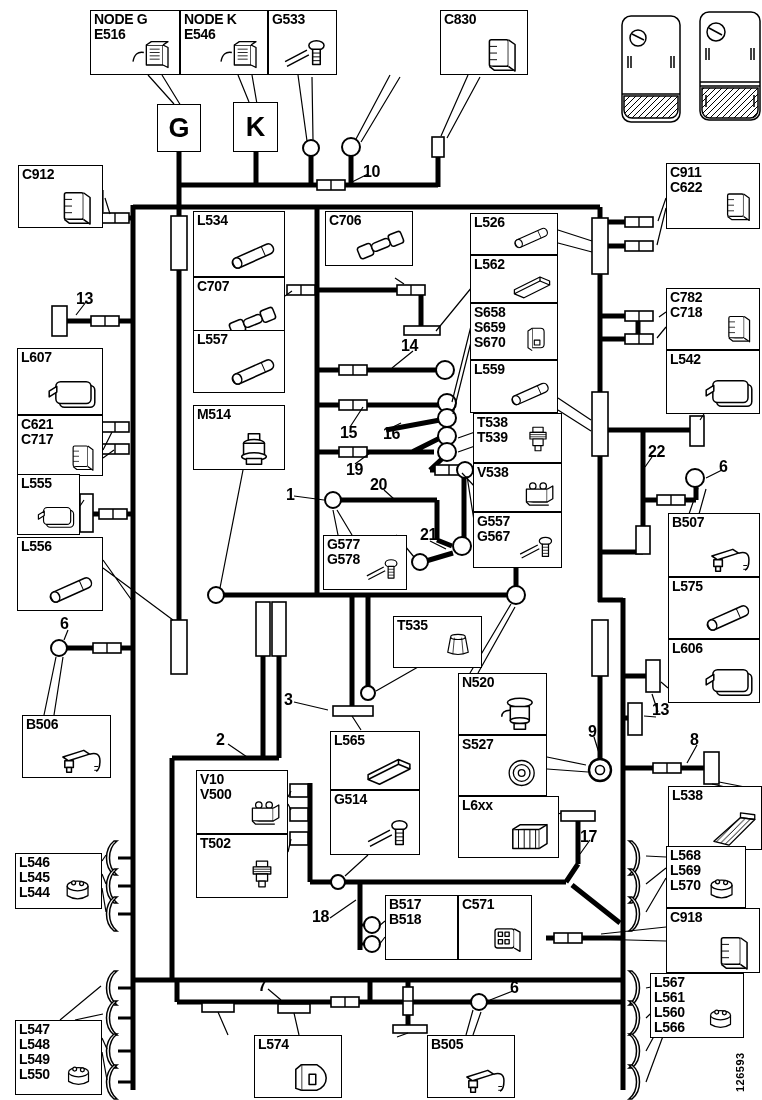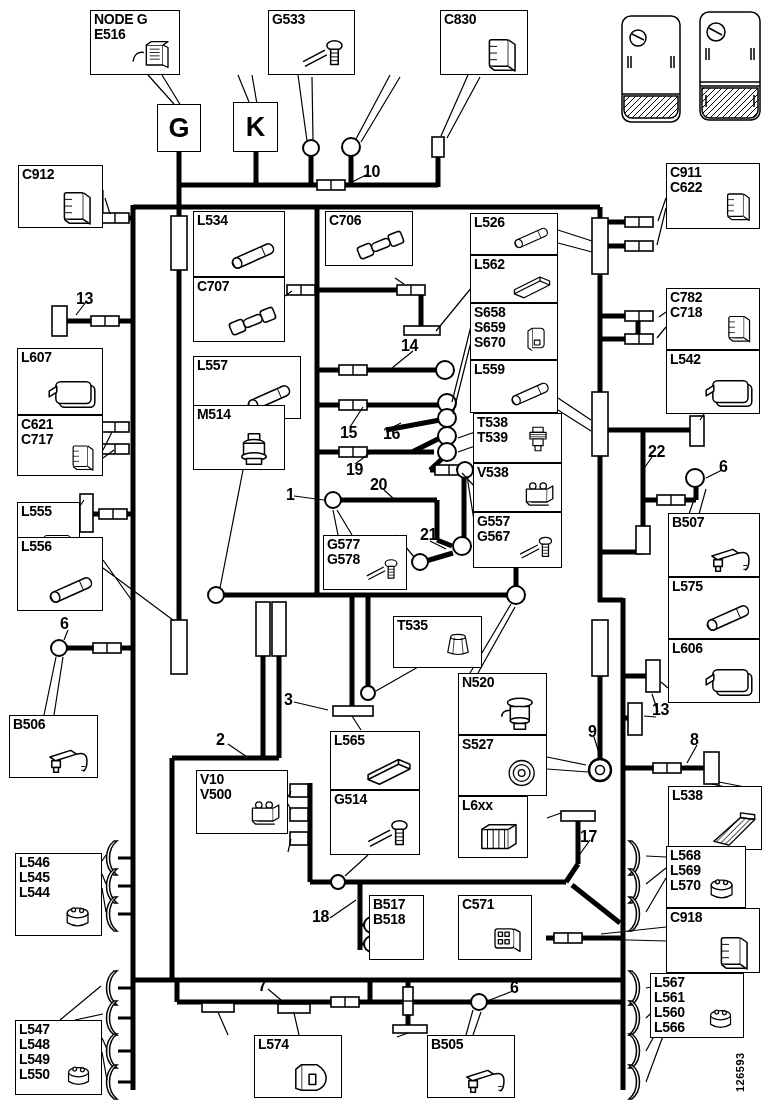--- a/index.html
+++ b/index.html
@@ -333,21 +333,30 @@
 
 <div class="cbox" style="left:90px;top:10px;width:90px;height:65px">
       <div class="lbl">
         <span>NODE G</span>
         <span>E516</span>
       </div>
       <svg class="art" style="width:50px;height:36px" viewBox="0 0 60 40">
         <use href="#sym-ecu"></use>
       </svg>
     </div>
-<div class="cbox" style="left:268px;top:10px;width:87px;height:65px">
+<div class="cbox" style="left:180px;top:10px;width:88px;height:65px">
+      <div class="lbl">
+        <span>NODE K</span>
+        <span>E546</span>
+      </div>
+      <svg class="art" style="width:50px;height:36px" viewBox="0 0 60 40">
+        <use href="#sym-ecu"></use>
+      </svg>
+    </div>
+<div class="cbox" style="left:268px;top:10px;width:69px;height:65px">
       <div class="lbl">
         <span>G533</span>
       </div>
       <svg class="art" viewBox="0 0 60 40">
         <use href="#sym-bolt"></use>
       </svg>
     </div>
 <div class="cbox" style="left:440px;top:10px;width:88px;height:65px">
       <div class="lbl">
         <span>C830</span>
@@ -374,45 +383,45 @@
     </div>
 <div class="cbox" style="left:17px;top:415px;width:86px;height:61px">
       <div class="lbl">
         <span>C621</span>
         <span>C717</span>
       </div>
       <svg class="art" style="width:44px;height:34px" viewBox="0 0 60 40">
         <use href="#sym-conn"></use>
       </svg>
     </div>
-<div class="cbox" style="left:17px;top:502px;width:63px;height:61px">
+<div class="cbox" style="left:17px;top:474px;width:63px;height:61px">
       <div class="lbl">
         <span>L555</span>
       </div>
       <svg class="art" style="width:44px;height:32px" viewBox="0 0 60 40">
         <use href="#sym-lamp"></use>
       </svg>
     </div>
 <div class="cbox" style="left:17px;top:537px;width:86px;height:74px">
       <div class="lbl">
         <span>L556</span>
       </div>
       <svg class="art" viewBox="0 0 60 40">
         <use href="#sym-tube"></use>
       </svg>
     </div>
-<div class="cbox" style="left:9px;top:715px;width:89px;height:63px">
+<div class="cbox" style="left:22px;top:715px;width:89px;height:63px">
       <div class="lbl">
         <span>B506</span>
       </div>
       <svg class="art" viewBox="0 0 60 40">
         <use href="#sym-sensor"></use>
       </svg>
     </div>
-<div class="cbox" style="left:15px;top:853px;width:87px;height:83px">
+<div class="cbox" style="left:15px;top:853px;width:87px;height:56px">
       <div class="lbl">
         <span>L546</span>
         <span>L545</span>
         <span>L544</span>
       </div>
       <svg class="art" style="width:48px;height:34px" viewBox="0 0 60 40">
         <use href="#sym-bulb"></use>
       </svg>
     </div>
 <div class="cbox" style="left:15px;top:1020px;width:87px;height:75px">
@@ -435,21 +444,21 @@
       </svg>
     </div>
 <div class="cbox" style="left:193px;top:277px;width:92px;height:65px">
       <div class="lbl">
         <span>C707</span>
       </div>
       <svg class="art" viewBox="0 0 60 40">
         <use href="#sym-fuse"></use>
       </svg>
     </div>
-<div class="cbox" style="left:193px;top:356px;width:108px;height:63px">
+<div class="cbox" style="left:193px;top:330px;width:92px;height:63px">
       <div class="lbl">
         <span>L557</span>
       </div>
       <svg class="art" viewBox="0 0 60 40">
         <use href="#sym-tube"></use>
       </svg>
     </div>
 <div class="cbox" style="left:193px;top:405px;width:92px;height:65px">
       <div class="lbl">
         <span>M514</span>
@@ -568,38 +577,46 @@
       </svg>
     </div>
 <div class="cbox" style="left:458px;top:735px;width:89px;height:61px">
       <div class="lbl">
         <span>S527</span>
       </div>
       <svg class="art" style="width:50px;height:42px" viewBox="0 0 60 40">
         <use href="#sym-disc"></use>
       </svg>
     </div>
-<div class="cbox" style="left:458px;top:796px;width:70px;height:62px">
+<div class="cbox" style="left:458px;top:796px;width:101px;height:62px">
       <div class="lbl">
         <span>L6xx</span>
       </div>
       <svg class="art" viewBox="0 0 60 40">
         <use href="#sym-module"></use>
       </svg>
     </div>
 <div class="cbox" style="left:196px;top:770px;width:92px;height:64px">
       <div class="lbl">
         <span>V10</span>
         <span>V500</span>
       </div>
       <svg class="art" style="width:48px;height:38px" viewBox="0 0 60 40">
         <use href="#sym-valve"></use>
       </svg>
     </div>
-<div class="cbox" style="left:369px;top:895px;width:55px;height:65px">
+<div class="cbox" style="left:196px;top:834px;width:92px;height:64px">
+      <div class="lbl">
+        <span>T502</span>
+      </div>
+      <svg class="art" style="width:48px;height:44px" viewBox="0 0 60 40">
+        <use href="#sym-tsensor"></use>
+      </svg>
+    </div>
+<div class="cbox" style="left:385px;top:895px;width:73px;height:65px">
       <div class="lbl">
         <span>B517</span>
         <span>B518</span>
       </div>
     </div>
 <div class="cbox" style="left:458px;top:895px;width:74px;height:65px">
       <div class="lbl">
         <span>C571</span>
       </div>
       <svg class="art" style="width:50px;height:40px" viewBox="0 0 60 40">

